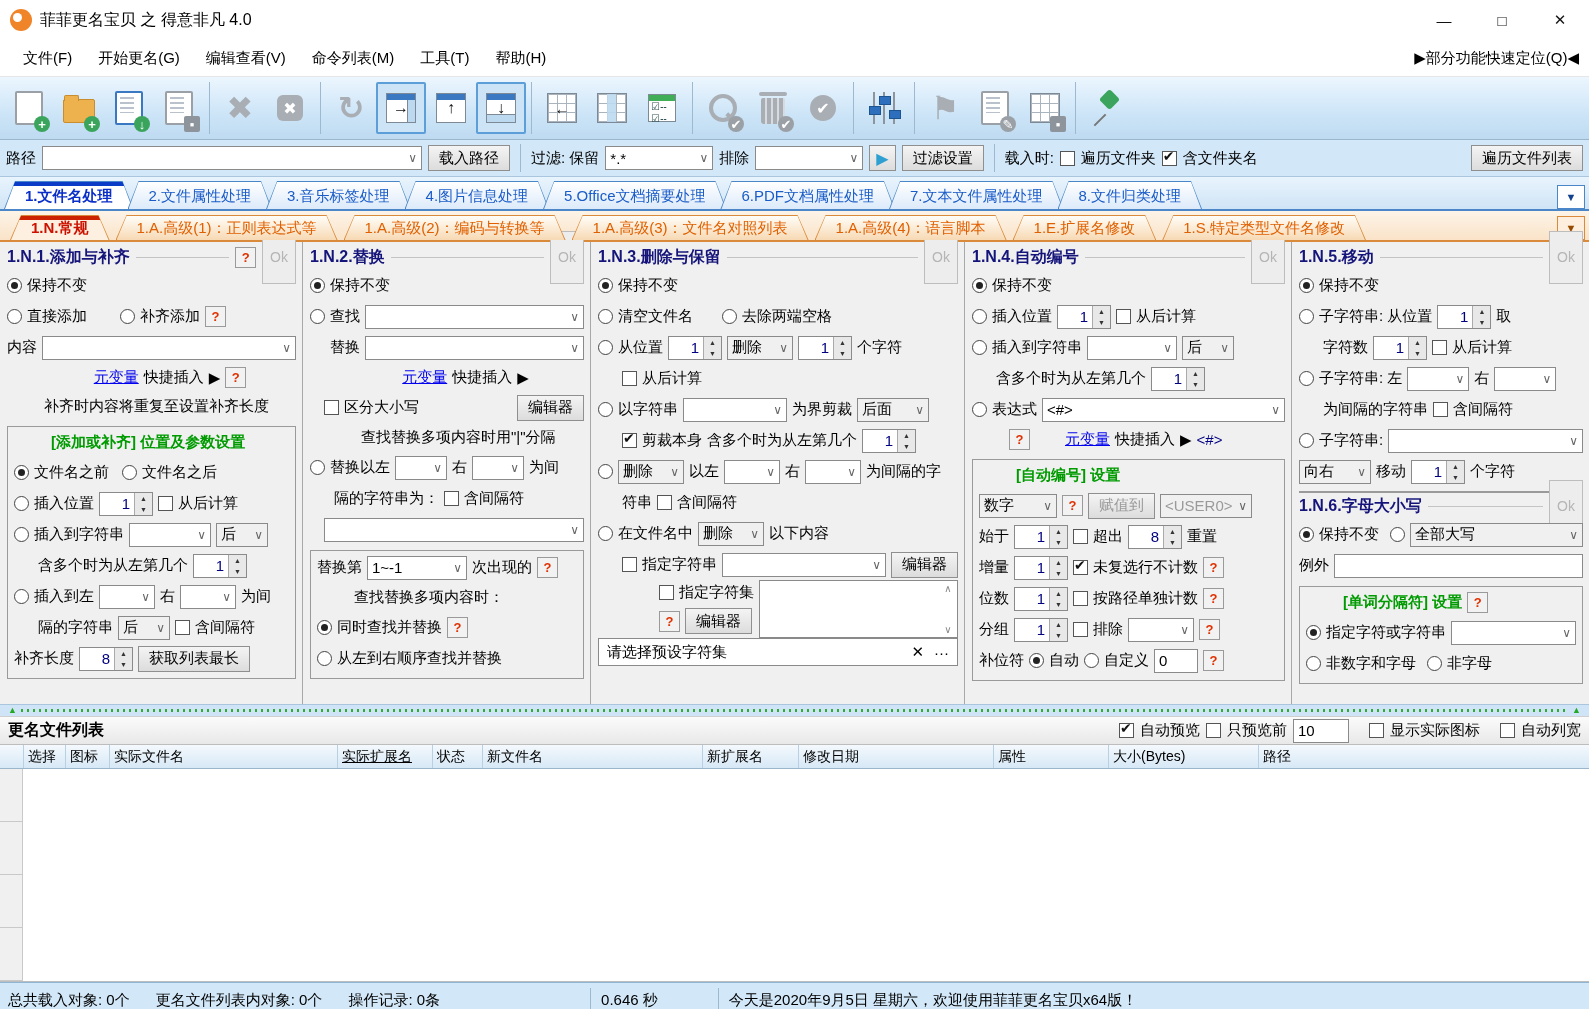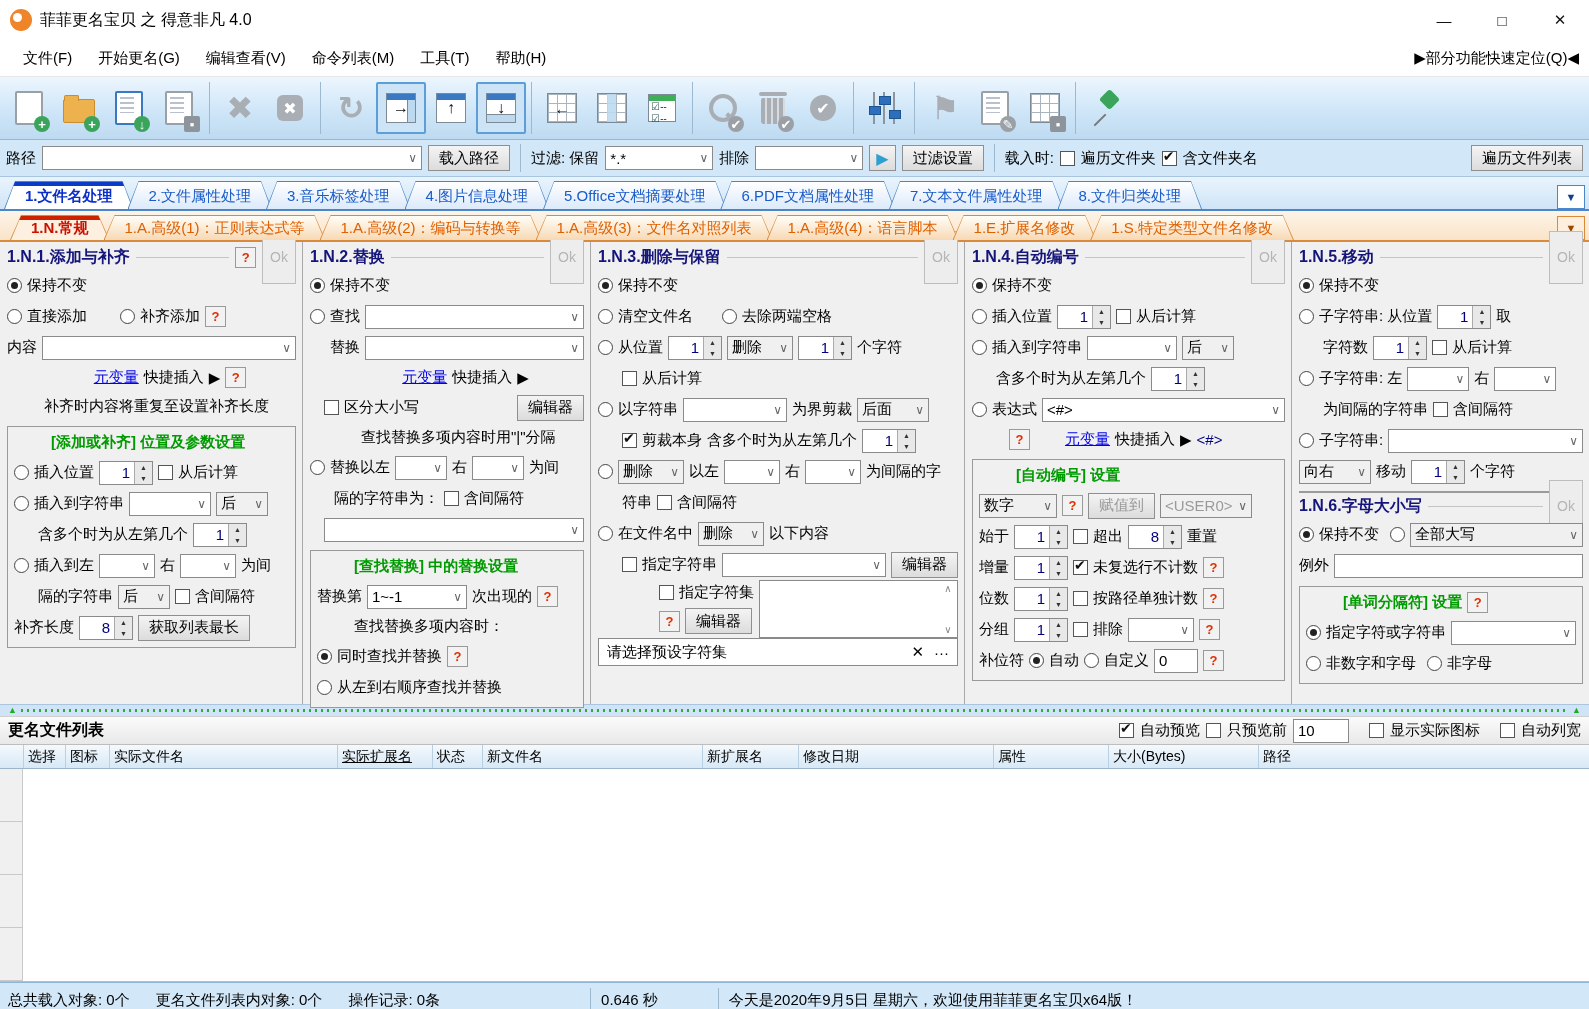--- a/index.html
+++ b/index.html
@@ -63,21 +63,21 @@
   .cmb.dis .val{color:#9a9a9a;}
   .btn{background:linear-gradient(#f4f4f4,#dcdcdc);border:1px solid #8f8f8f;height:26px;display:inline-flex;align-items:center;padding:0 10px;box-sizing:border-box;white-space:nowrap;}
   .chk{width:15px;height:15px;background:#fff;border:1px solid #555;box-sizing:border-box;position:relative;flex:none;display:inline-block;}
   .chk.on::after{content:"✔";position:absolute;top:-4px;left:0px;font-size:14px;color:#111;}
   .rad{width:15px;height:15px;border:1px solid #444;border-radius:50%;background:#fff;box-sizing:border-box;position:relative;flex:none;display:inline-block;}
   .rad.on::after{content:"";position:absolute;inset:3px;border-radius:50%;background:#222;}
   .vsep{width:1px;height:28px;background:#9db9cf;margin:0 4px;flex:none;}
   .play{color:#2e9fd0;font-size:16px;}
   
   #tabs1{height:34px;background:linear-gradient(#e9f4fd,#cfe4f6);display:flex;align-items:flex-end;padding:3px 4px 0 4px;border-bottom:2px solid #4a86c8;box-sizing:border-box;}
-  #tabs2{height:31px;background:linear-gradient(#fdf4e8,#fae3c8);display:flex;align-items:flex-end;padding:2px 4px 0 10px;border-bottom:2px solid #d98a3a;box-sizing:border-box;}
+  #tabs2{height:31px;background:linear-gradient(#fdf4e8,#fae3c8);display:flex;align-items:flex-end;padding:2px 4px 0 10px;border-bottom:2px solid #d98a3a;box-sizing:border-box;gap:12px;}
   .tab{clip-path:polygon(11px 0,calc(100% - 11px) 0,100% 100%,0 100%);padding:1px 1px 0 1px;margin-right:-6px;flex:none;}
   .tab>span{display:block;clip-path:polygon(10px 0,calc(100% - 10px) 0,100% 100%,0 100%);line-height:27px;padding:0 20px;white-space:nowrap;}
   .tab.m{background:#4a86c8;}
   .tab.m>span{background:linear-gradient(#fff,#dceafa);color:#1a5cc8;font-size:15px;}
   .tab.m.act>span{background:linear-gradient(#0a3cc8 0 4px,#fff 4px);color:#0a2ec8;font-weight:bold;}
   .tab.s{background:#d98a3a;}
   .tab.s>span{background:linear-gradient(#fffdf8,#f7d9b4);color:#e06000;line-height:24px;}
   .tab.s.act>span{background:linear-gradient(#cc2200 0 4px,#fdf0e0 4px);color:#cc1100;font-weight:bold;}
   .tabdrop{margin-left:auto;width:26px;height:22px;display:flex;align-items:center;justify-content:center;font-size:11px;flex:none;}
   .tabdrop.m1{background:#fff;border:1px solid #4a86c8;color:#13418f;}
@@ -359,20 +359,26 @@
       <span class="q">?</span>
       </div>
     <div class="pr tight">
         <span>补齐时内容将重复至设置补齐长度</span>
       </div>
     <div class="grp">
       <div class="pr tight">
           <span class="gt">[添加或补齐] 位置及参数设置</span>
         </div>
       <div class="pr">
+          <span class="rad on"></span>
+          <span>文件名之前</span>
+        <span class="rad" style="margin-left:8px;"></span>
+          <span>文件名之后</span>
+        </div>
+      <div class="pr">
           <span class="rad"></span>
           <span>插入位置</span>
         <span class="spn">
             <span class="sval">1</span>
             <span class="arr">
               <span>▲</span>
               <span>▼</span>
             </span>
           </span>
         <span class="chk"></span>
@@ -495,23 +501,20 @@
       <span class="chk"></span>
         <span>含间隔符</span>
       </div>
     <div class="pr">
         <span class="cmb" style="flex:1;margin-left:14px;">
           <span class="val"></span>
           <span class="chev">∨</span>
         </span>
       </div>
     <div class="grp">
-      <div class="pr tight">
-          <span class="gt">[查找替换] 中的替换设置</span>
-        </div>
       <div class="pr">
           <span>替换第</span>
         <span class="cmb" style="width:100px;">
             <span class="val navy">1~-1</span>
             <span class="chev">∨</span>
           </span>
         <span>次出现的</span>
         <span class="q">?</span>
         </div>
       <div class="pr tight">

